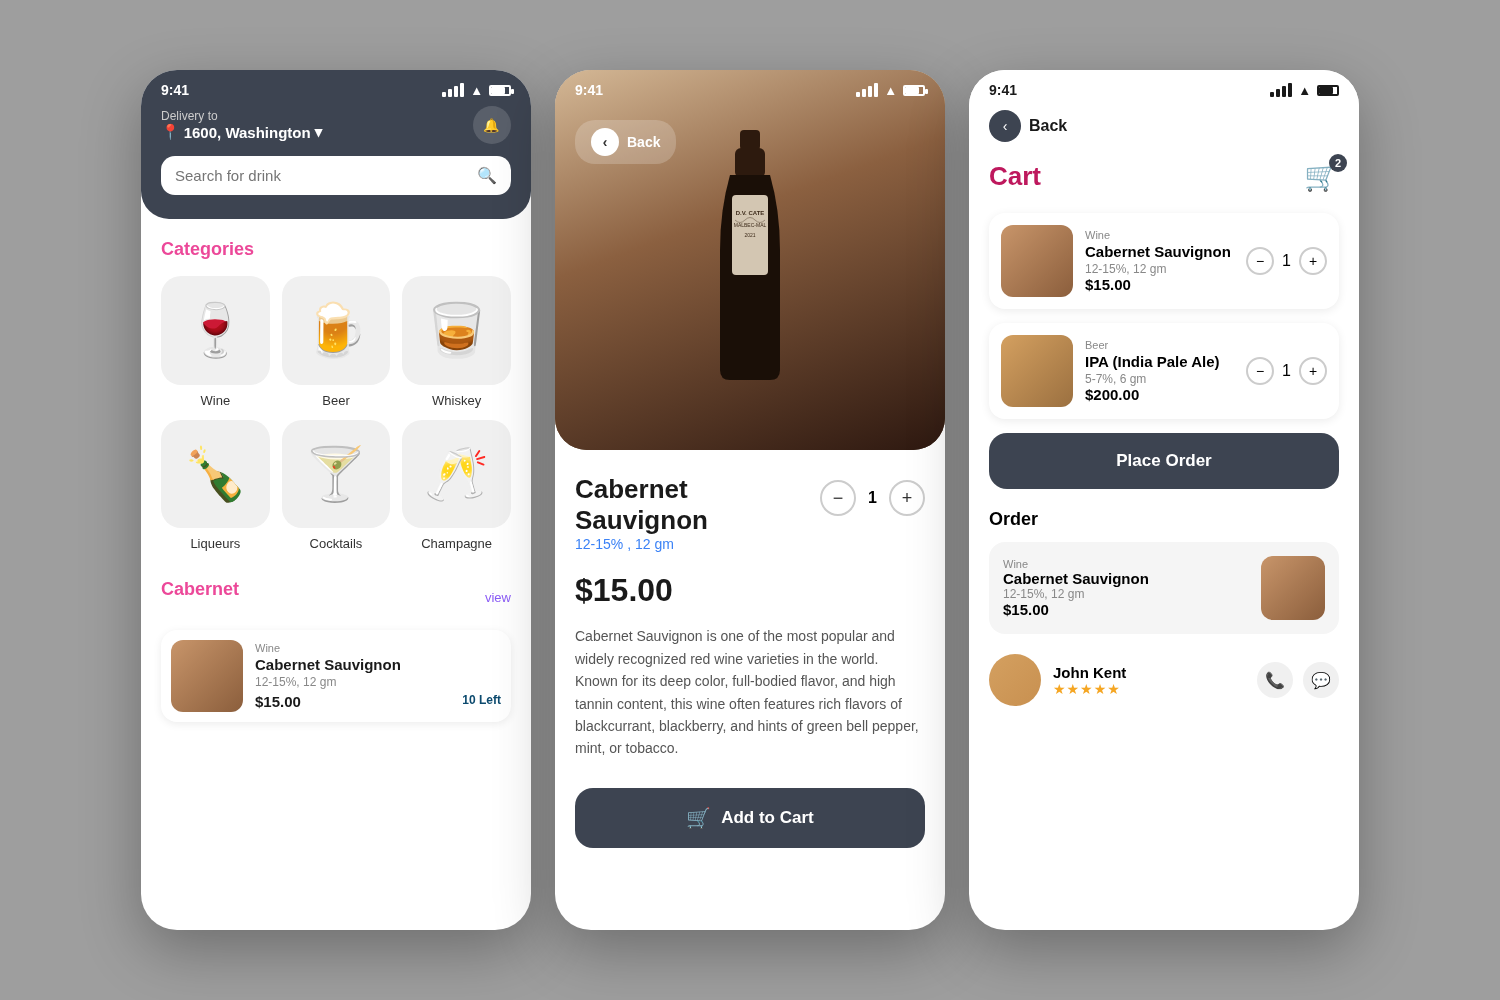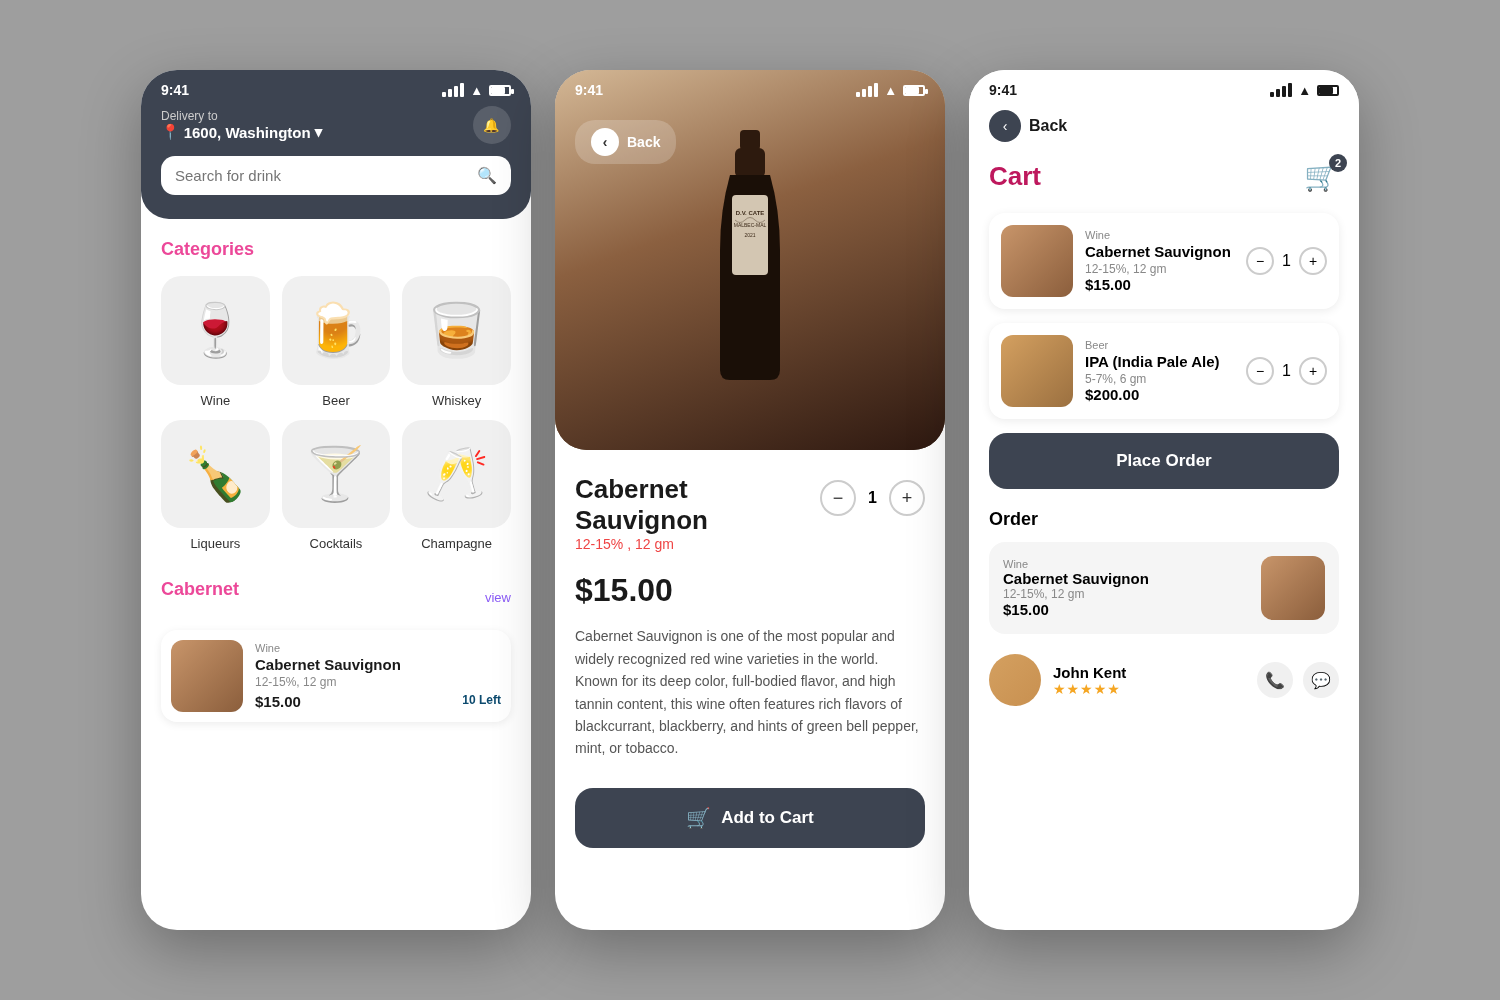--- a/index.html
+++ b/index.html
@@ -170,21 +170,21 @@
     .s2-body { padding: 24px 20px; }
     .product-name-row { display: flex; justify-content: space-between; align-items: flex-start; margin-bottom: 8px; }
     .product-name { font-size: 26px; font-weight: 800; color: #1a1a1a; line-height: 1.2; }
     .qty-controls { display: flex; align-items: center; gap: 12px; margin-top: 6px; }
     .qty-btn {
       width: 36px; height: 36px; border-radius: 50%; border: 2px solid #ccc;
       background: #fff; font-size: 18px; cursor: pointer;
       display: flex; align-items: center; justify-content: center; color: #333;
     }
     .qty-num { font-size: 16px; font-weight: 600; }
-    .product-sub { font-size: 14px; color: #ef4444; margin-bottom: 12px; }
+    .product-sub { font-size: 14px; color: #3b82f6; margin-bottom: 12px; }
     .product-price { font-size: 32px; font-weight: 800; color: #1a1a1a; margin-bottom: 16px; }
     .product-desc { font-size: 14px; color: #555; line-height: 1.6; margin-bottom: 28px; }
     .add-to-cart-btn {
       width: 100%; padding: 18px;
       background: #3d4451; color: #fff; border: none; border-radius: 18px;
       font-size: 17px; font-weight: 700; cursor: pointer;
       display: flex; align-items: center; justify-content: center; gap: 10px;
     }
     .cart-icon-btn { font-size: 20px; }
 

